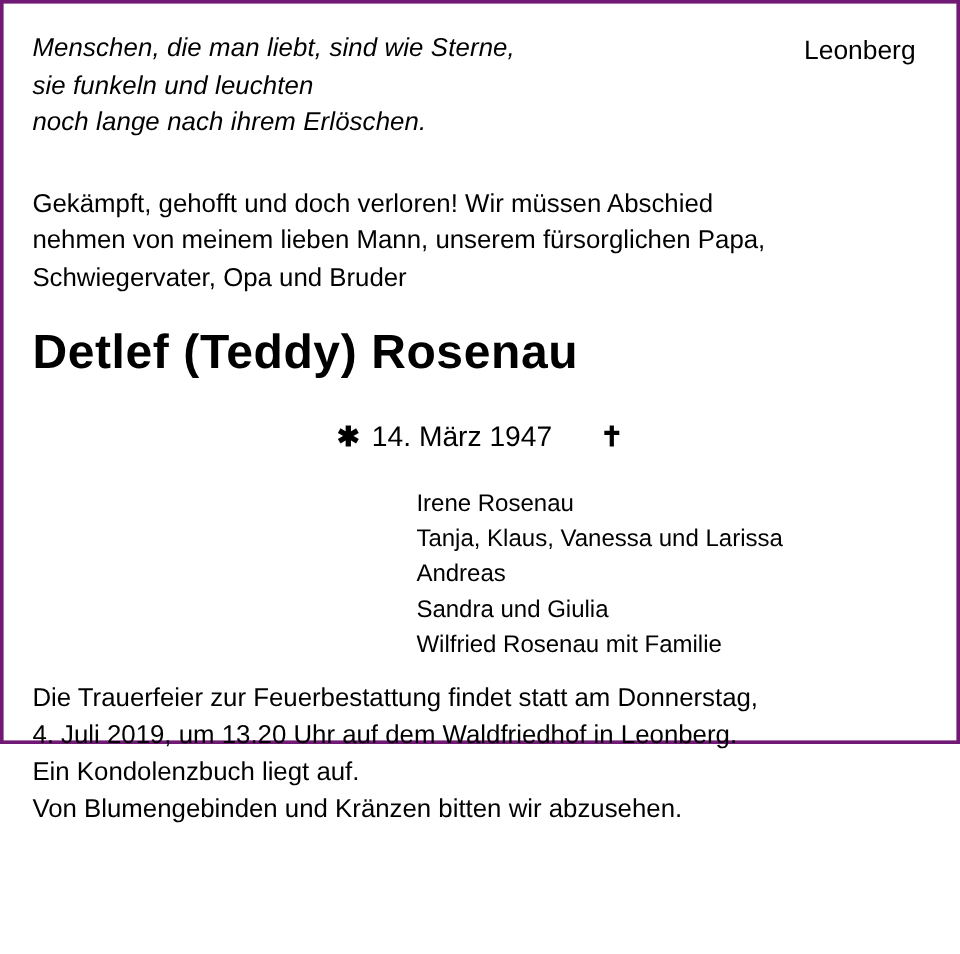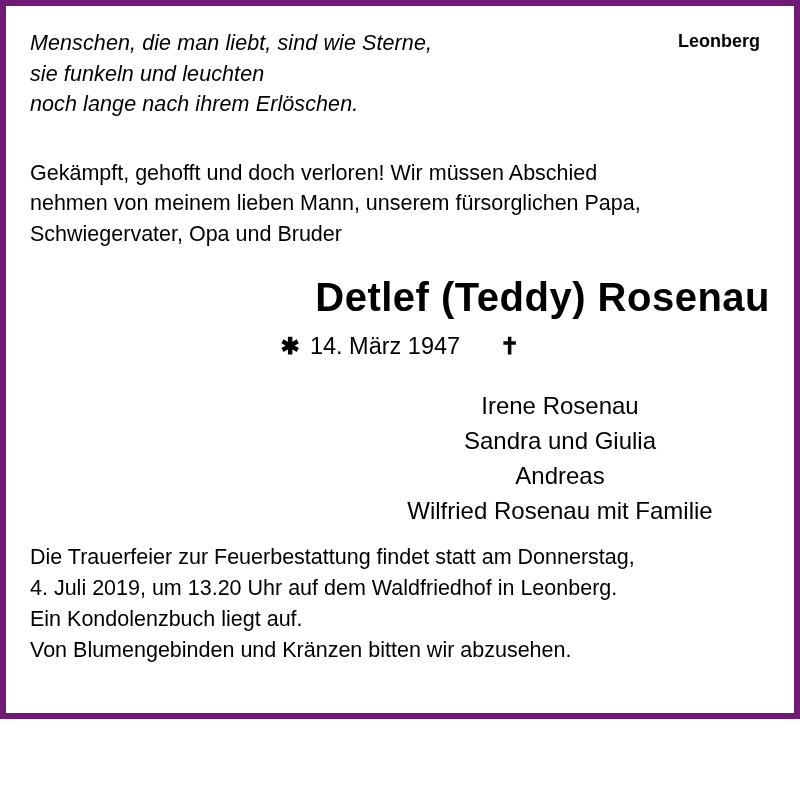--- a/index.html
+++ b/index.html
@@ -11,52 +11,51 @@
     width: 800px;
     height: 795px;
     font-family: "Liberation Sans", sans-serif;
     color: #000000;
     overflow: hidden;
   }
   .obituary {
     position: relative;
     box-sizing: border-box;
     width: 800px;
-    height: 719px;
-    border: 6px solid #701a75;
+    height: 620px;
+    border: 3px solid #701a75;
     padding: 22px 24px 10px 24px;
     background: #ffffff;
   }
   .top-row {
     display: flex;
     align-items: flex-start;
     justify-content: space-between;
   }
   .poem {
     font-style: italic;
     font-size: 21.5px;
     line-height: 1.42;
     letter-spacing: 0.1px;
     white-space: pre-line;
   }
   .place {
-    font-size: 18px;
+    font-size: 22px;
     line-height: 1.42;
     padding-right: 10px;
     padding-top: 1px;
-    font-weight: bold;
   }
   .intro {
     margin-top: 38px;
     font-size: 21.5px;
     line-height: 1.42;
     white-space: pre-line;
   }
   .name-block {
-    text-align: right;
+    text-align: left;
     margin-top: 26px;
   }
   .deceased-name {
     font-size: 40px;
     font-weight: bold;
     letter-spacing: 0.5px;
     line-height: 1.1;
   }
   .dates {
     margin-top: 14px;
@@ -66,27 +65,27 @@
     align-items: baseline;
     gap: 10px;
   }
   .dates .sym {
     font-size: 23px;
     font-weight: bold;
     line-height: 1;
   }
   .dates .date-1 {
     margin-right: 30px;
+    margin-top: 21px;
   }
   .survivors {
     margin-top: 28px;
     margin-left: 320px;
-    font-size: 24px;
+    font-size: 20px;
     line-height: 1.46;
-    text-align: center;
   }
   .survivors div {
     white-space: nowrap;
   }
   .details {
     margin-top: 14px;
     font-size: 21.5px;
     line-height: 1.44;
     white-space: pre-line;
   }
@@ -111,22 +110,23 @@
     <div class="deceased-name">Detlef (Teddy) Rosenau</div>
     <div class="dates">
       <span class="sym">✱</span>
       <span class="date-1">14. März 1947</span>
       <span class="sym">✝</span>
     </div>
   </div>
 
   <div class="survivors">
     <div>Irene Rosenau</div>
+    <div>Tanja, Klaus, Vanessa und Larissa</div>
+    <div>Andreas</div>
     <div>Sandra und Giulia</div>
-    <div>Andreas</div>
     <div>Wilfried Rosenau mit Familie</div>
   </div>
 
   <div class="details">Die Trauerfeier zur Feuerbestattung findet statt am Donnerstag,
 4. Juli 2019, um 13.20 Uhr auf dem Waldfriedhof in Leonberg.
 Ein Kondolenzbuch liegt auf.
 Von Blumengebinden und Kränzen bitten wir abzusehen.</div>
 
 </div>
 

